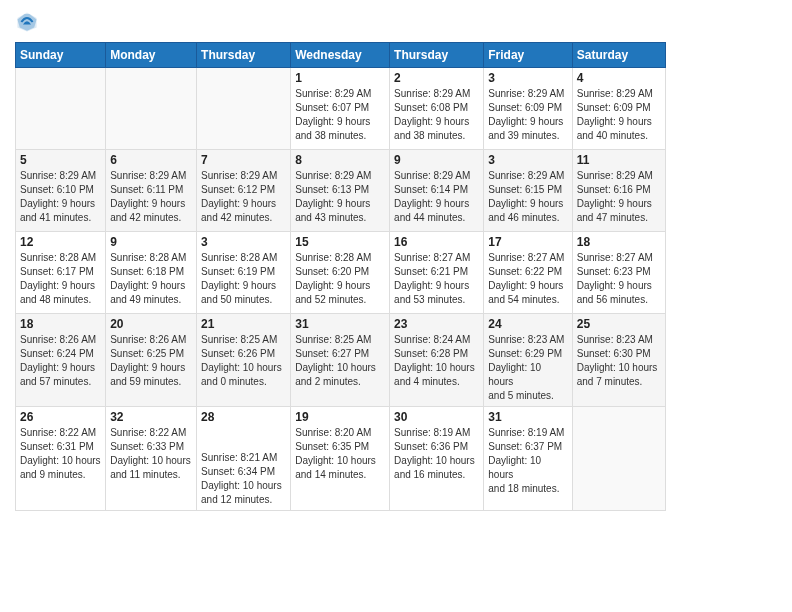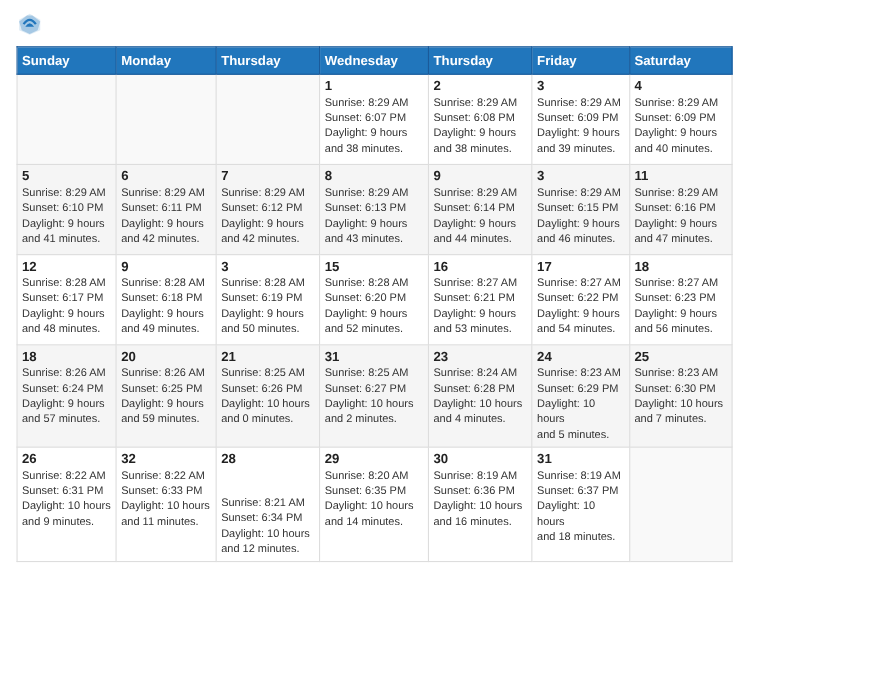--- a/index.html
+++ b/index.html
@@ -332,21 +332,21 @@
 and 11 minutes.</div>
           </td>
           <td>
             <span class="day-num">28</span>
             <div class="day-info" style="white-space: pre-line; margin-top: 27px;">Sunrise: 8:21 AM
 Sunset: 6:34 PM
 Daylight: 10 hours
 and 12 minutes.</div>
           </td>
           <td>
-            <span class="day-num">29</span>
+            <span class="day-num">19</span>
             <div class="day-info" style="white-space: pre-line;">Sunrise: 8:20 AM
 Sunset: 6:35 PM
 Daylight: 10 hours
 and 14 minutes.</div>
           </td>
           <td>
             <span class="day-num">30</span>
             <div class="day-info" style="white-space: pre-line;">Sunrise: 8:19 AM
 Sunset: 6:36 PM
 Daylight: 10 hours

